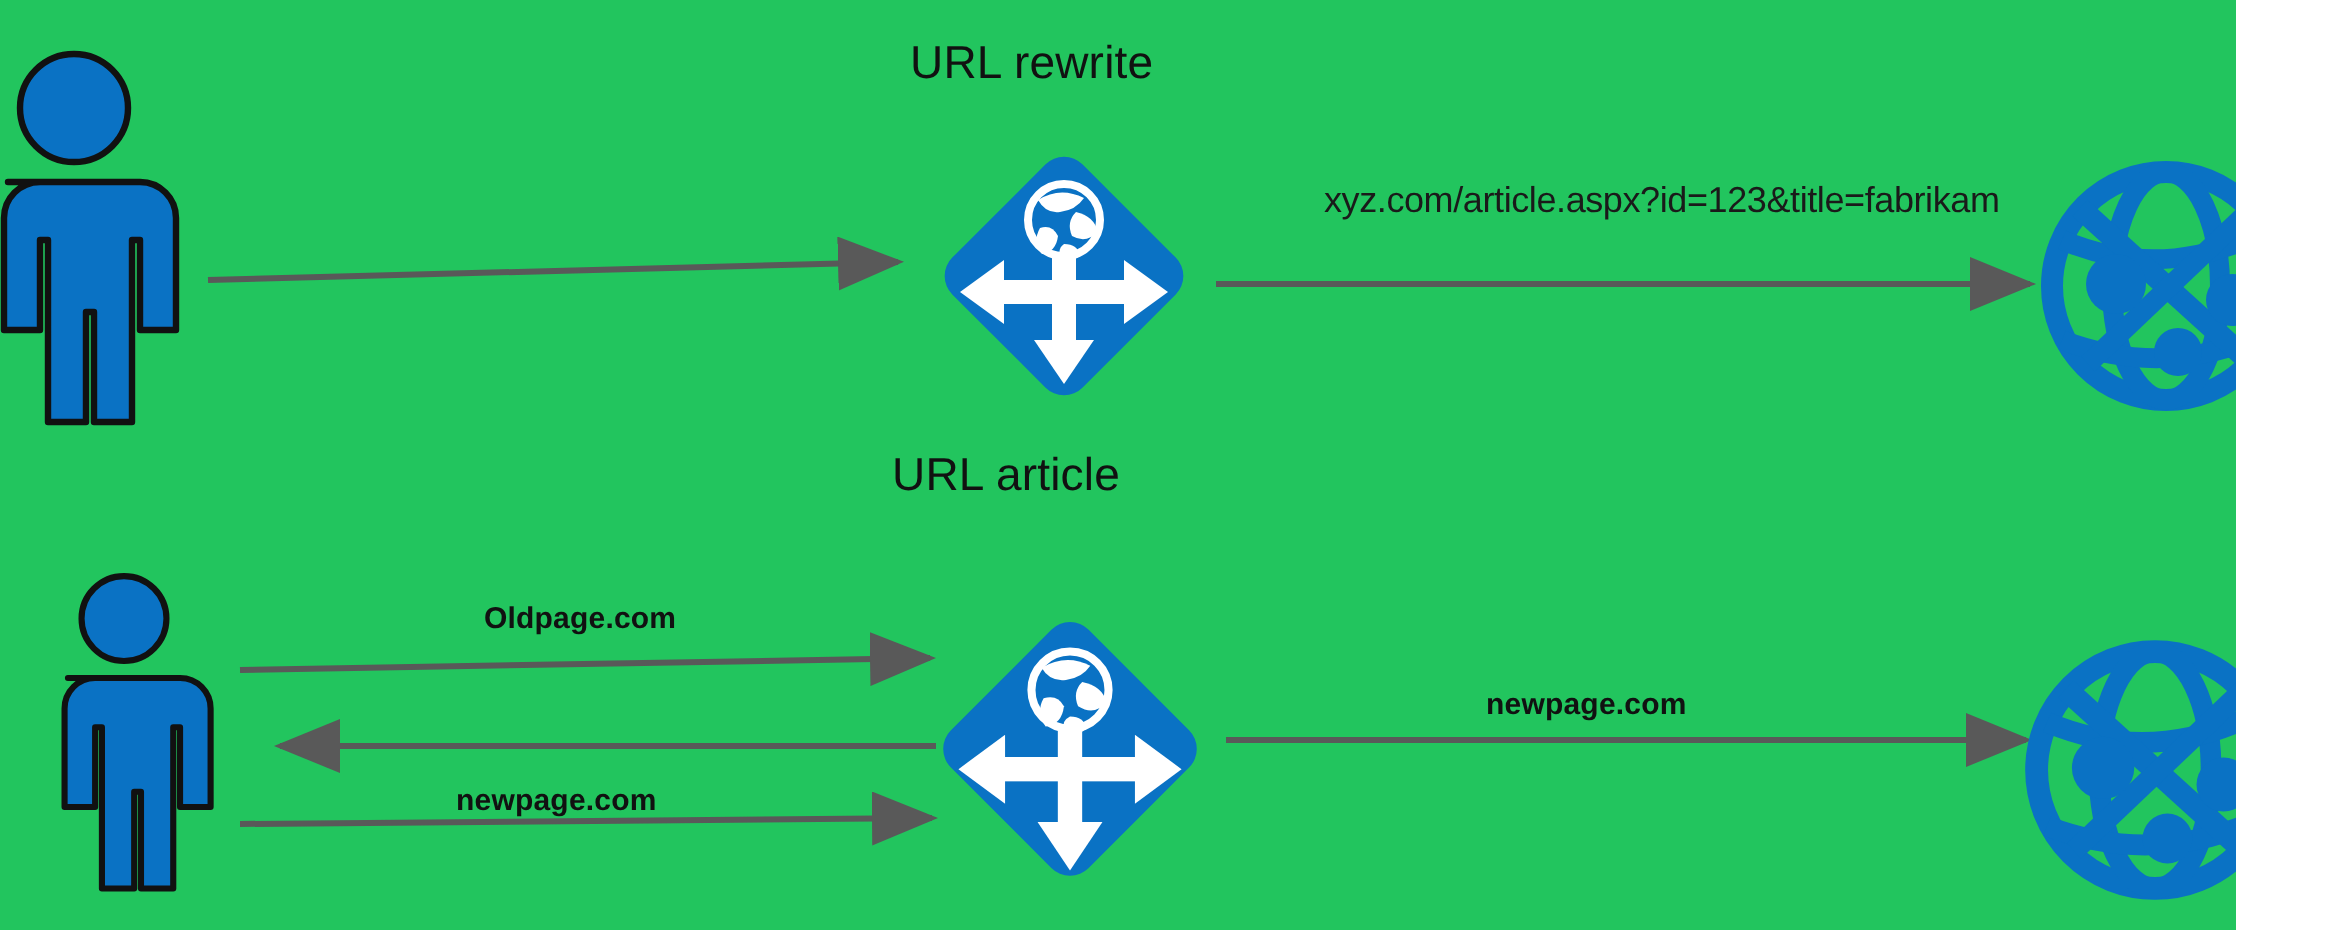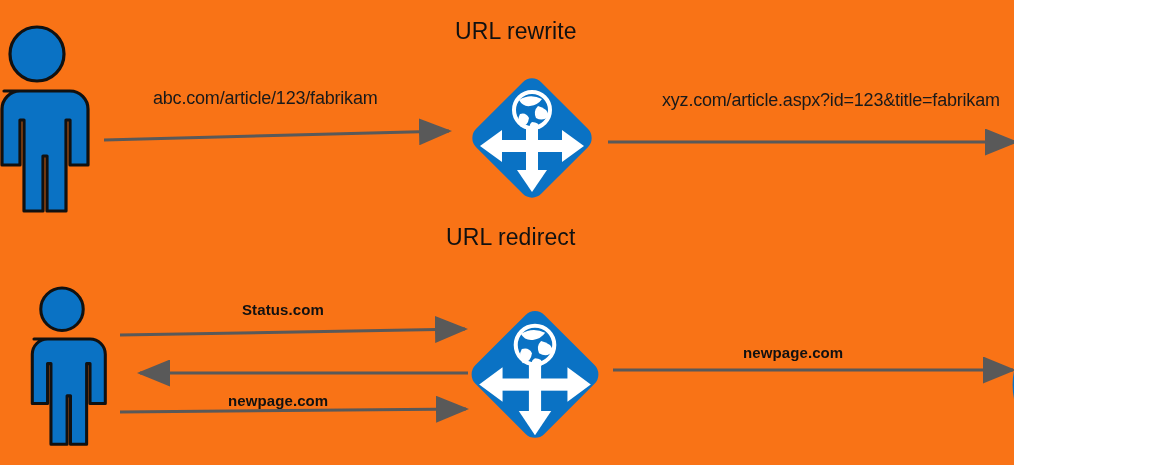--- a/index.html
+++ b/index.html
@@ -3,23 +3,23 @@
 <meta charset="utf-8">
 <title>URL rewrite vs URL redirect</title>
 <style>
   html,body{margin:0;padding:0;background:#ffffff;}
   body{
     font-family:"Liberation Sans", sans-serif;
     -webkit-font-smoothing:antialiased;
   }
   #canvas{
     position:relative;
-    width:1014px;
+    width:1118px;
     height:465px;
-    background:#f97316;
+    background:#22c55e;
     overflow:hidden;
   }
   .abs{position:absolute;}
   
   .section-title{
     font-size:23px;
     color:#111111;
     white-space:nowrap;
     letter-spacing:0.1px;
     font-weight:400;
@@ -43,21 +43,21 @@
   .layer{position:absolute;left:0;top:0;width:1165px;height:465px;}
   svg{display:block;overflow:visible;}
 </style>
 </head>
 <body>
 
 <div id="canvas">
 
   <div class="abs section-title" style="left:455px; top:18px;">URL rewrite</div>
 
-  <div class="abs section-title" style="left:446px; top:224px;">URL redirect</div>
+  <div class="abs section-title" style="left:446px; top:224px;">URL article</div>
 
   <div class="abs" style="left:-16px; top:25px;">
     <svg width="106" height="185" viewBox="0 0 106 185">
       <g fill="#0a72c4" stroke="#111111" stroke-width="3.2" stroke-linejoin="round">
         <circle cx="53" cy="29" r="27"></circle>
         <path d="M20 66 h66 a18 18 0 0 1 18 18 v56 h-18 v-45 h-4 v91 h-19 v-55 h-4 v55 h-19 v-91 h-4 v45 h-18 v-56 a18 18 0 0 1 18 -18 z"></path>
       </g>
     </svg>
   </div>
 
@@ -122,21 +122,20 @@
 
       <line x1="608" y1="142" x2="1015" y2="142" stroke="#595959" stroke-width="3" marker-end="url(#ah)"></line>
 
       <line x1="120" y1="335" x2="465" y2="329" stroke="#595959" stroke-width="3" marker-end="url(#ah2)"></line>
       <line x1="468" y1="373" x2="140" y2="373" stroke="#595959" stroke-width="3" marker-end="url(#ah2)"></line>
       <line x1="120" y1="412" x2="466" y2="409" stroke="#595959" stroke-width="3" marker-end="url(#ah2)"></line>
       <line x1="613" y1="370" x2="1013" y2="370" stroke="#595959" stroke-width="3" marker-end="url(#ah2)"></line>
     </svg>
   </div>
 
-  <div class="abs label-light" style="left:153px; top:88px;">abc.com/article/123/fabrikam</div>
 
   <div class="abs label-light" style="left:630px; top:90px;margin-left:32px;">xyz.com/article.aspx?id=123&amp;title=fabrikam</div>
 
   <div class="abs" style="left:17px; top:272px;">
     <svg width="90" height="190" viewBox="0 0 106 190">
       <g fill="#0a72c4" stroke="#111111" stroke-width="3.6" stroke-linejoin="round">
         <circle cx="53" cy="27" r="25"></circle>
         <path d="M20 62 h66 a18 18 0 0 1 18 18 v58 h-18 v-47 h-4 v95 h-19 v-57 h-4 v57 h-19 v-95 h-4 v47 h-18 v-58 a18 18 0 0 1 18 -18 z"></path>
       </g>
     </svg>
@@ -175,20 +174,20 @@
         <path d="M108 26 L26 104" stroke-width="10"></path>
       </g>
       <g fill="#0a72c4">
         <circle cx="40" cy="64" r="15"></circle>
         <circle cx="98" cy="72" r="13"></circle>
         <circle cx="71" cy="98" r="12"></circle>
       </g>
     </svg>
   </div>
 
-  <div class="abs label-bold" style="left:242px; top:301px;">Status.com</div>
+  <div class="abs label-bold" style="left:242px; top:301px;">Oldpage.com</div>
 
 
   <div class="abs label-bold" style="left:228px; top:392px;">newpage.com</div>
 
   <div class="abs label-bold" style="left:743px; top:344px;">newpage.com</div>
 
 </div>
 
 </body></html>

